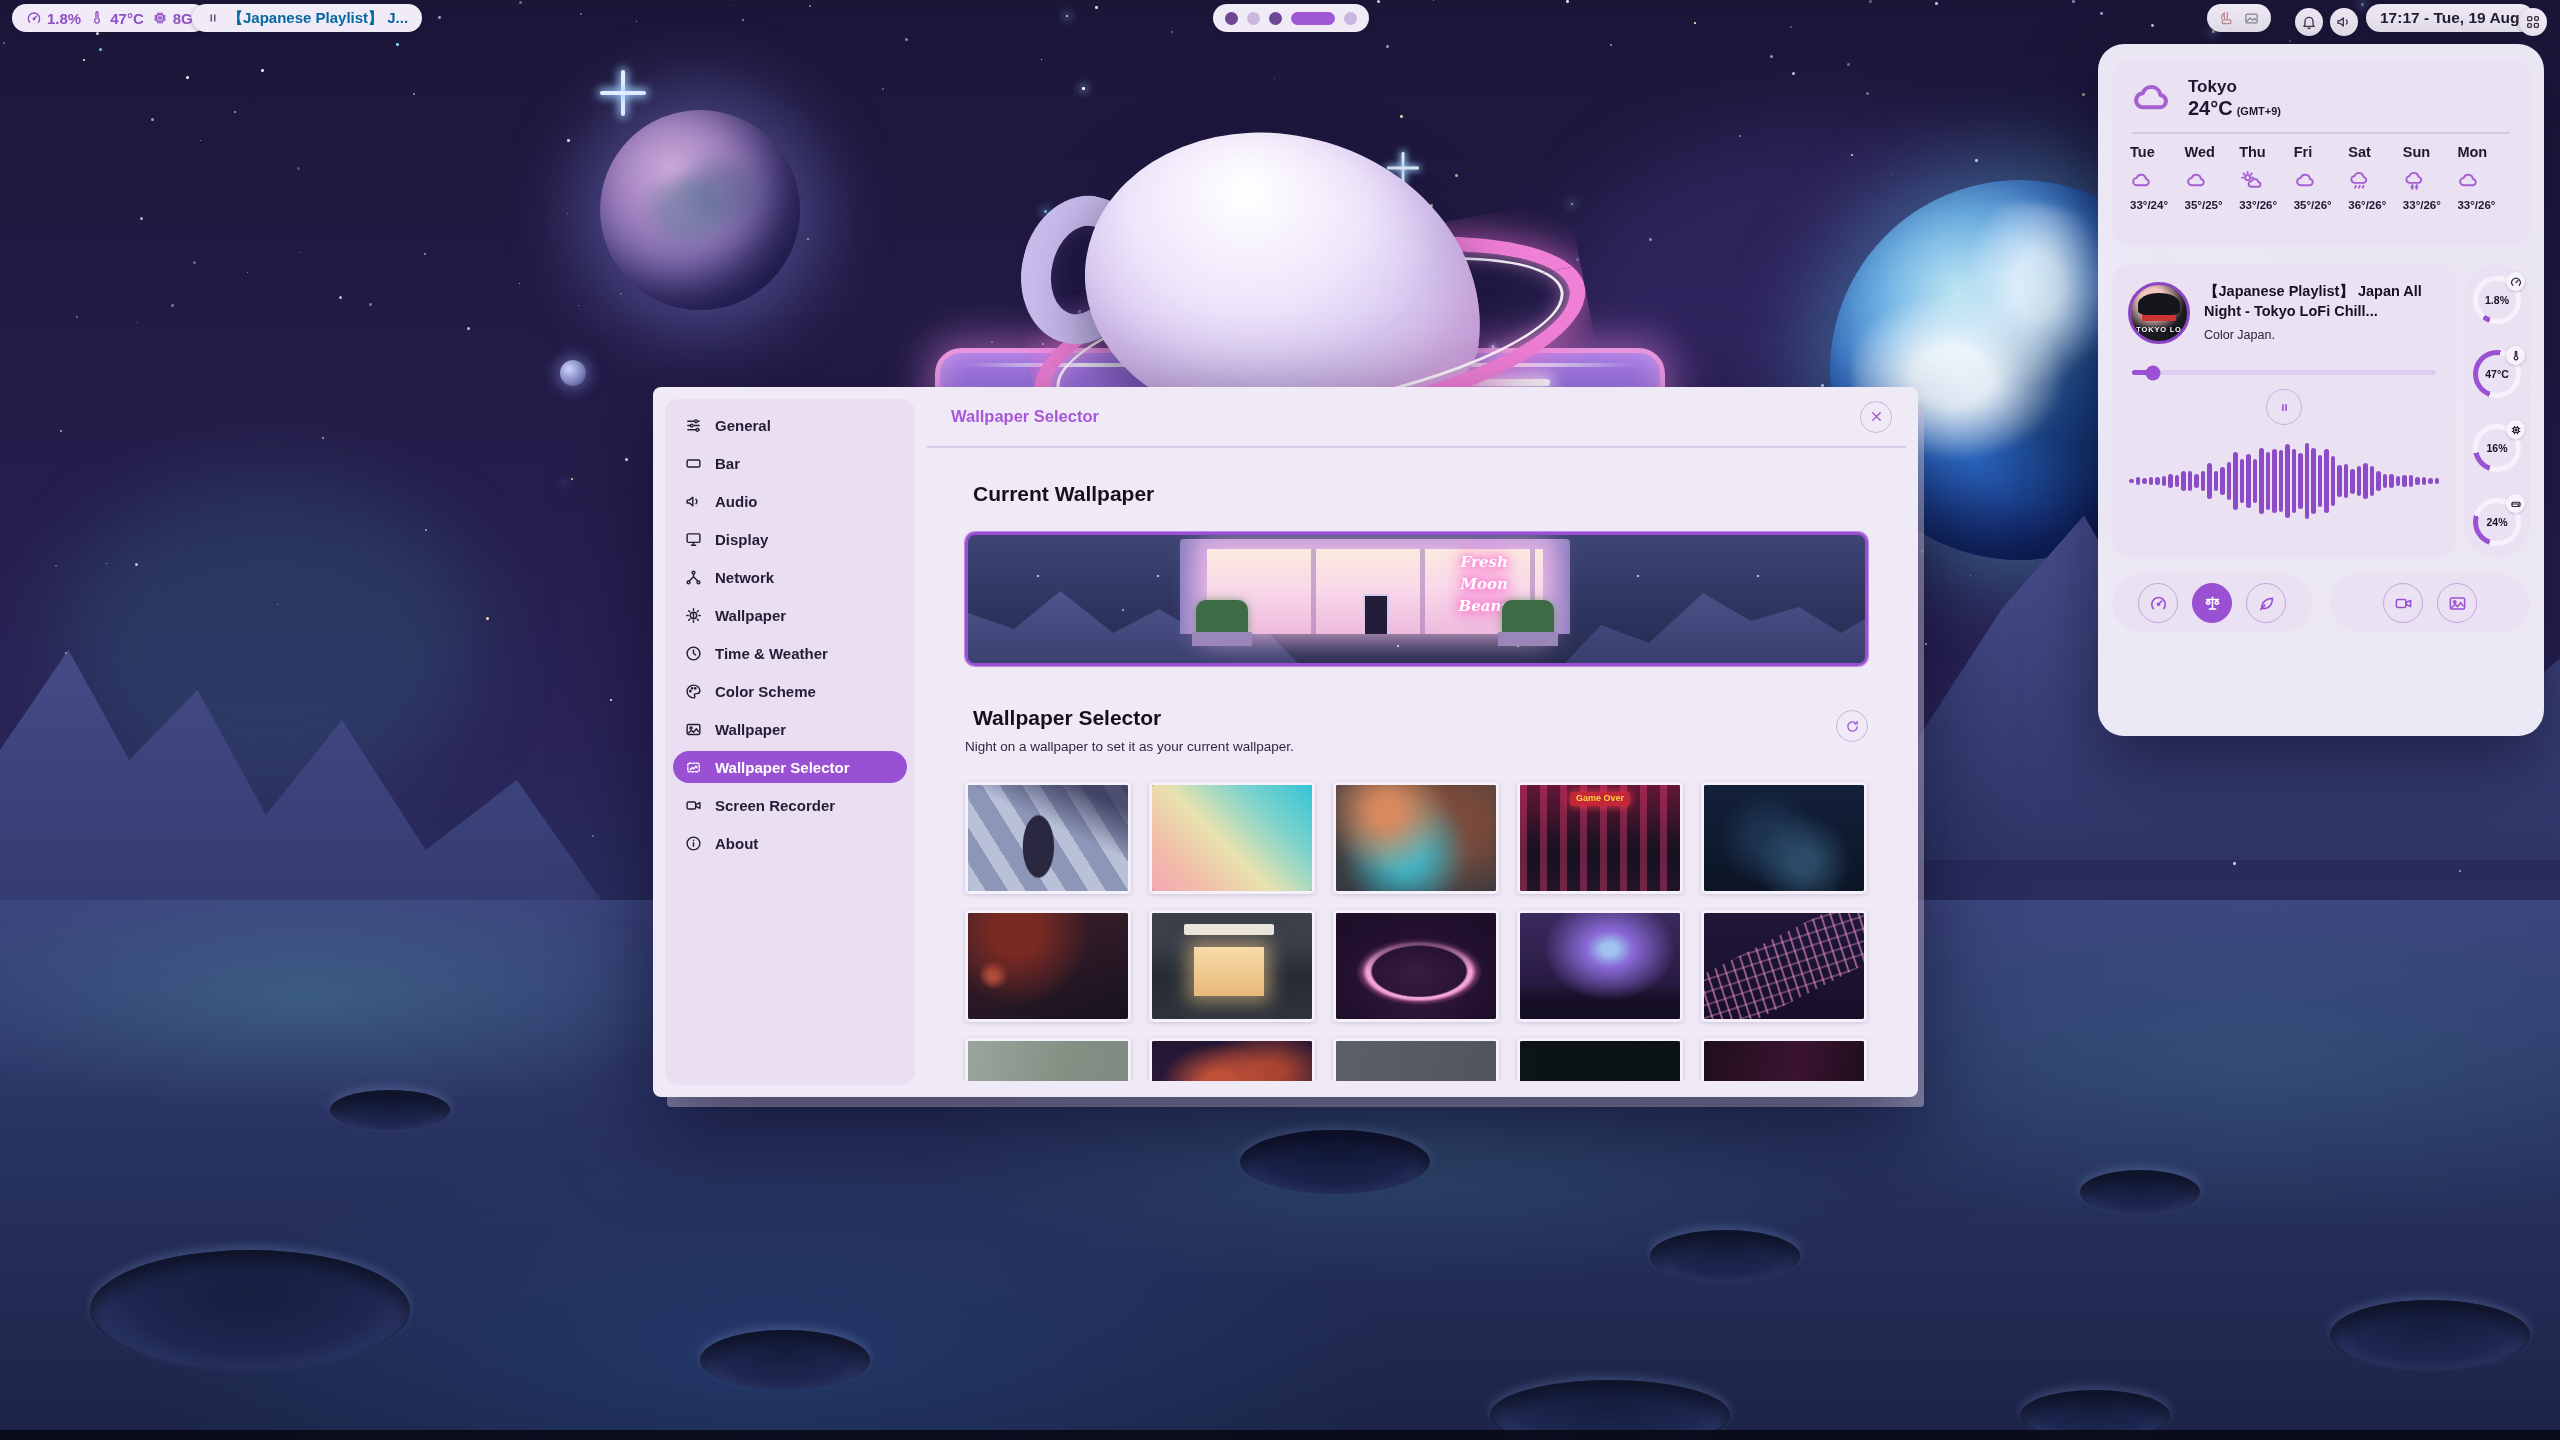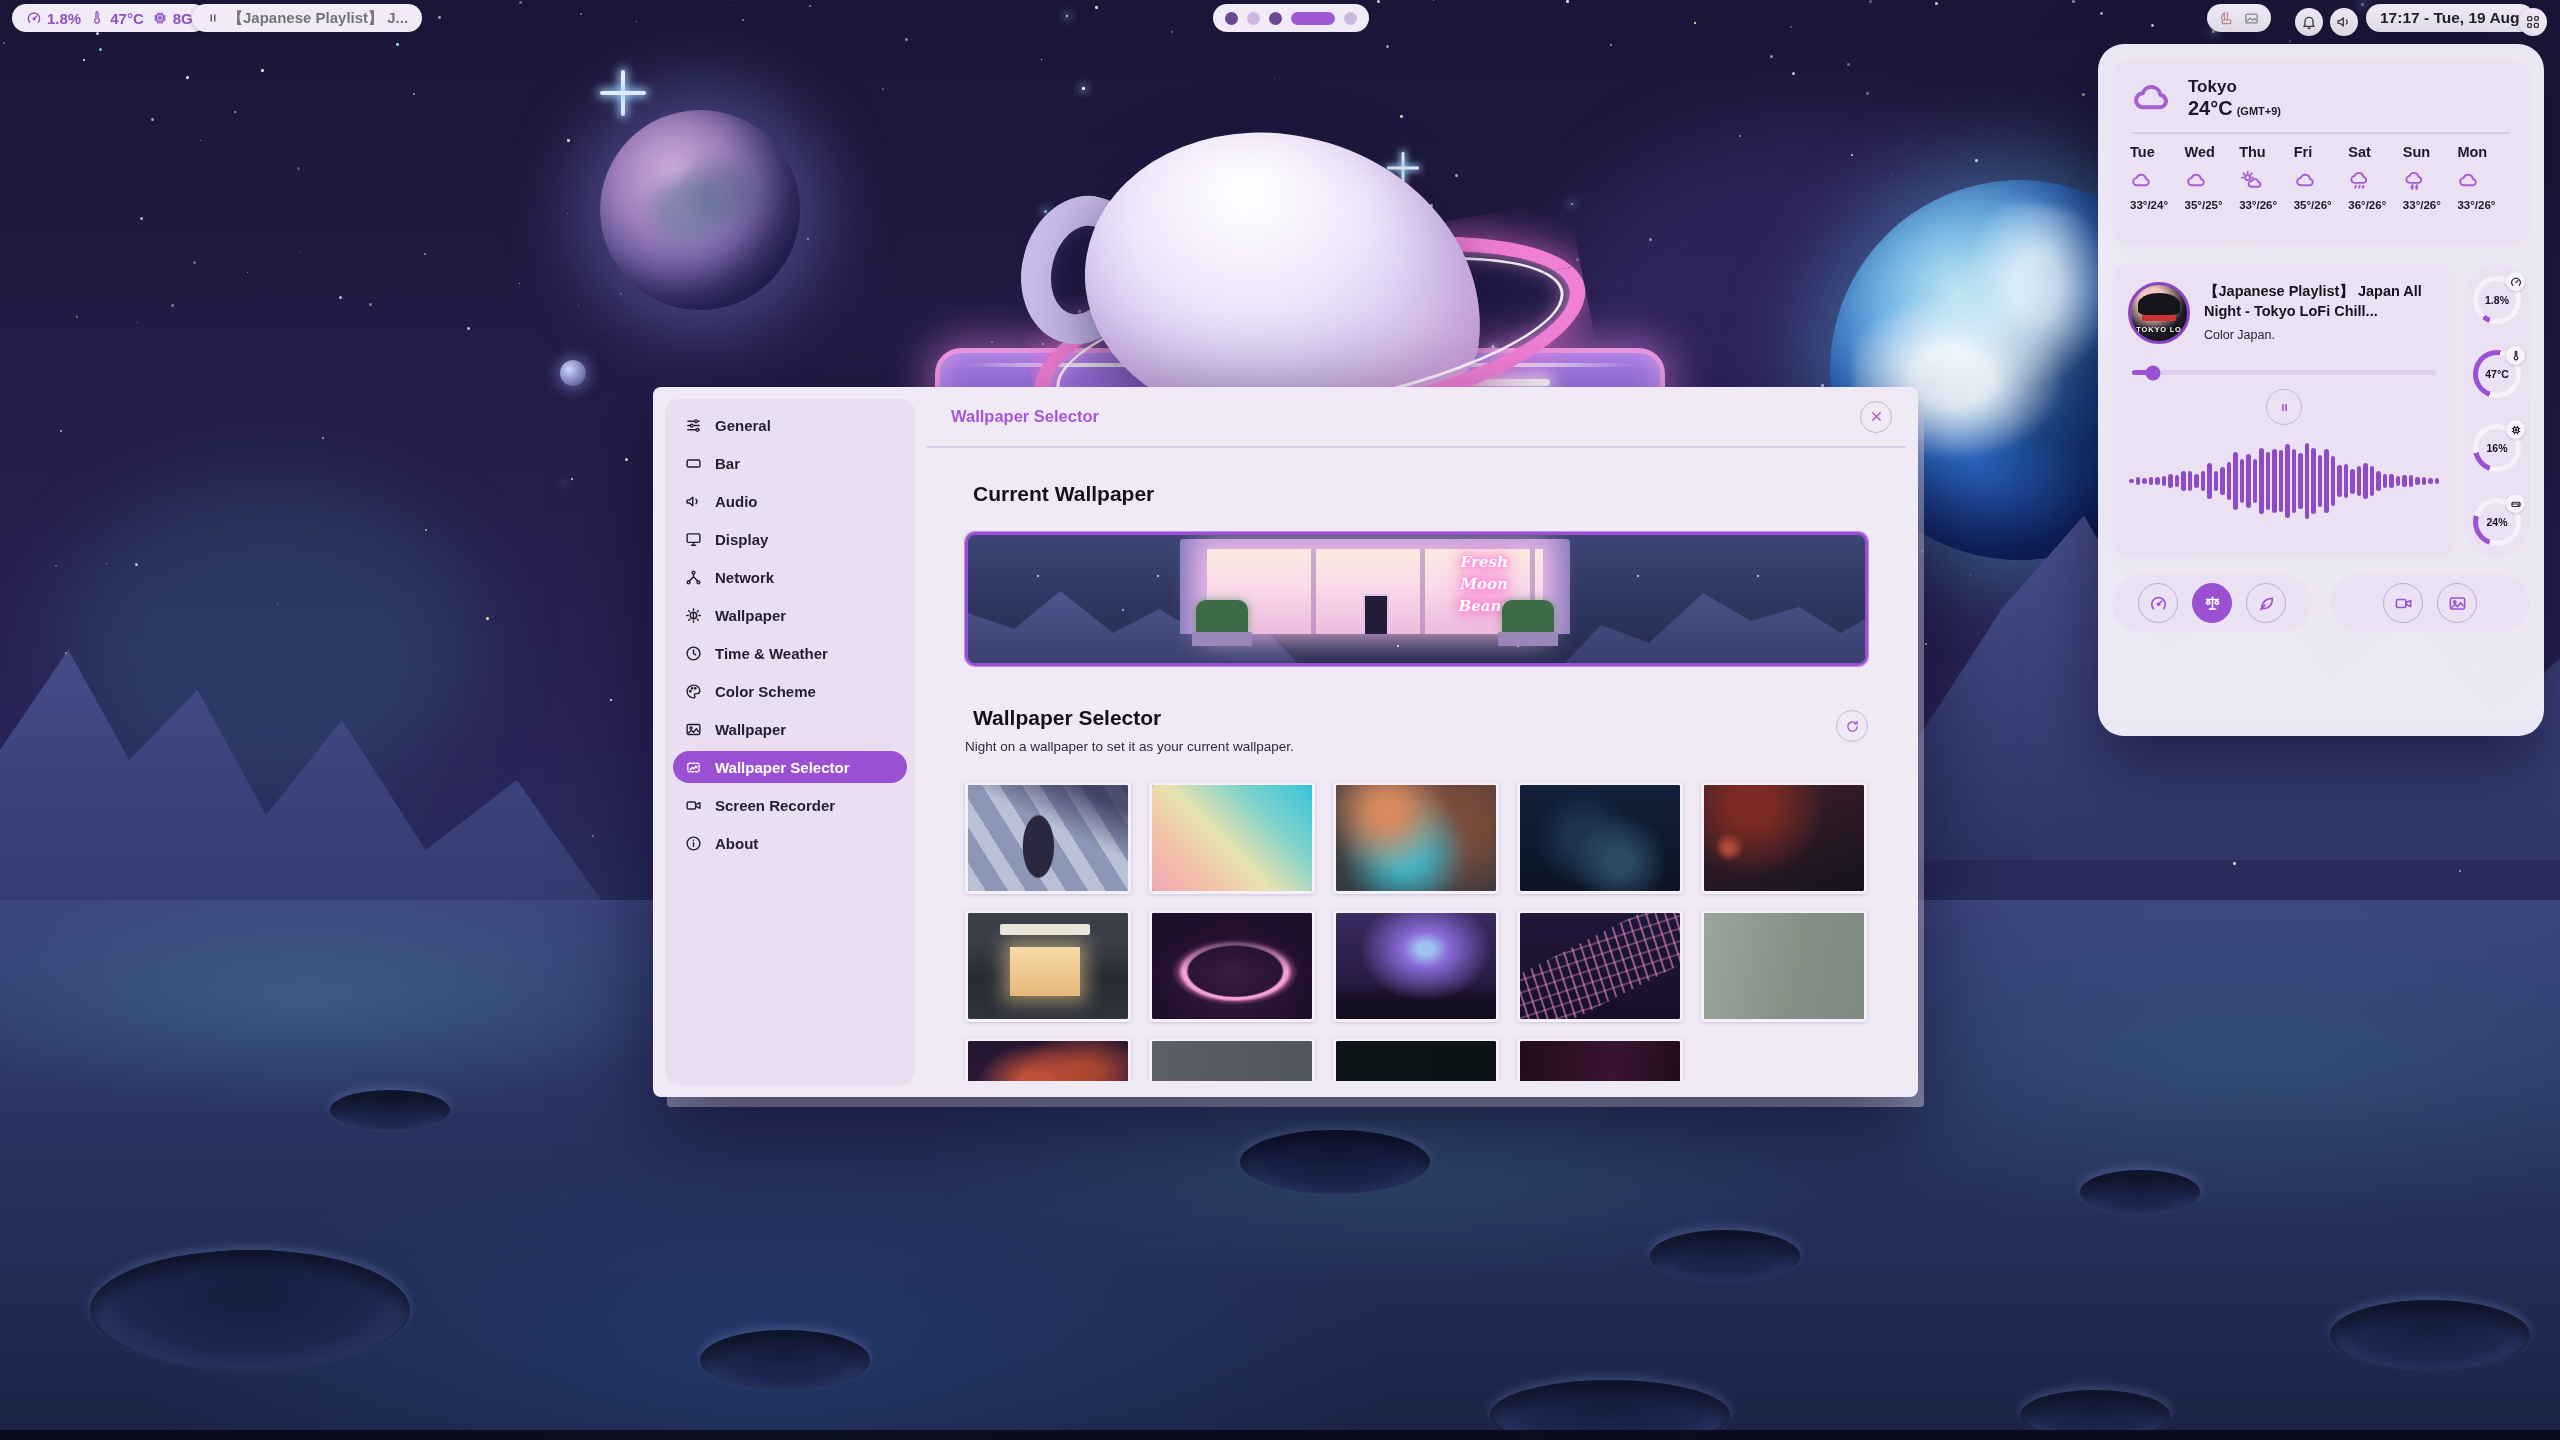--- a/index.html
+++ b/index.html
@@ -81,21 +81,21 @@
   
   .topbar{position:absolute;left:0;top:4px;width:2560px;height:28px;}
   .pill{position:absolute;height:28px;border-radius:14px;background:var(--pill);display:flex;align-items:center;
     gap:8px;padding:0 14px;font-size:15px;font-weight:bold;box-shadow:0 1px 4px rgba(20,10,40,.25);}
   .pill .seg{display:flex;align-items:center;gap:5px;color:#8f4fc6;}
   .circ{position:absolute;top:4px;width:28px;height:28px;border-radius:50%;background:var(--pill);display:flex;
     align-items:center;justify-content:center;box-shadow:0 1px 4px rgba(20,10,40,.25);}
   .ws{width:13px;height:13px;border-radius:8px;background:#cbb6e0;display:inline-block;}
   .ws.occupied{background:#6b4794;}
   .ws.active{width:44px;background:#a057d6;}
-  .media-pill-label{color:#737373;max-width:210px;white-space:nowrap;overflow:hidden;}
+  .media-pill-label{color:#0369a1;max-width:210px;white-space:nowrap;overflow:hidden;}
   .clock-pill{color:#232033;font-size:15.5px;}
 
   
   .ic{stroke:currentColor;fill:none;stroke-width:2;stroke-linecap:round;stroke-linejoin:round;display:block;}
 
   
   .win{position:absolute;left:653px;top:387px;width:1265px;height:710px;border-radius:8px;background:#f0eaf7;
     box-shadow:0 34px 90px rgba(5,0,25,.55), 10px 14px 0 -4px rgba(222,212,238,.55);overflow:hidden;}
   .sidebar{position:absolute;left:12px;top:12px;width:250px;height:686px;border-radius:14px;background:#e9def2;padding:10px 8px;}
   .side-item{display:flex;align-items:center;gap:13px;height:32px;margin-bottom:6px;padding:0 12px;border-radius:17px;
@@ -699,20 +699,24 @@
         <div class="grid">
           <div class="thumb t1">
               <div class="fill"></div>
             </div>
           <div class="thumb t2">
               <div class="fill"></div>
             </div>
           <div class="thumb t3">
               <div class="fill"></div>
             </div>
+          <div class="thumb t4">
+              <div class="fill"></div>
+            <span class="sign">Game Over</span>
+            </div>
           <div class="thumb t5">
               <div class="fill"></div>
             </div>
           <div class="thumb t6">
               <div class="fill"></div>
             </div>
           <div class="thumb t7">
               <div class="fill"></div>
             <span class="shop-sign"></span>
             <span class="shop-light"></span>

